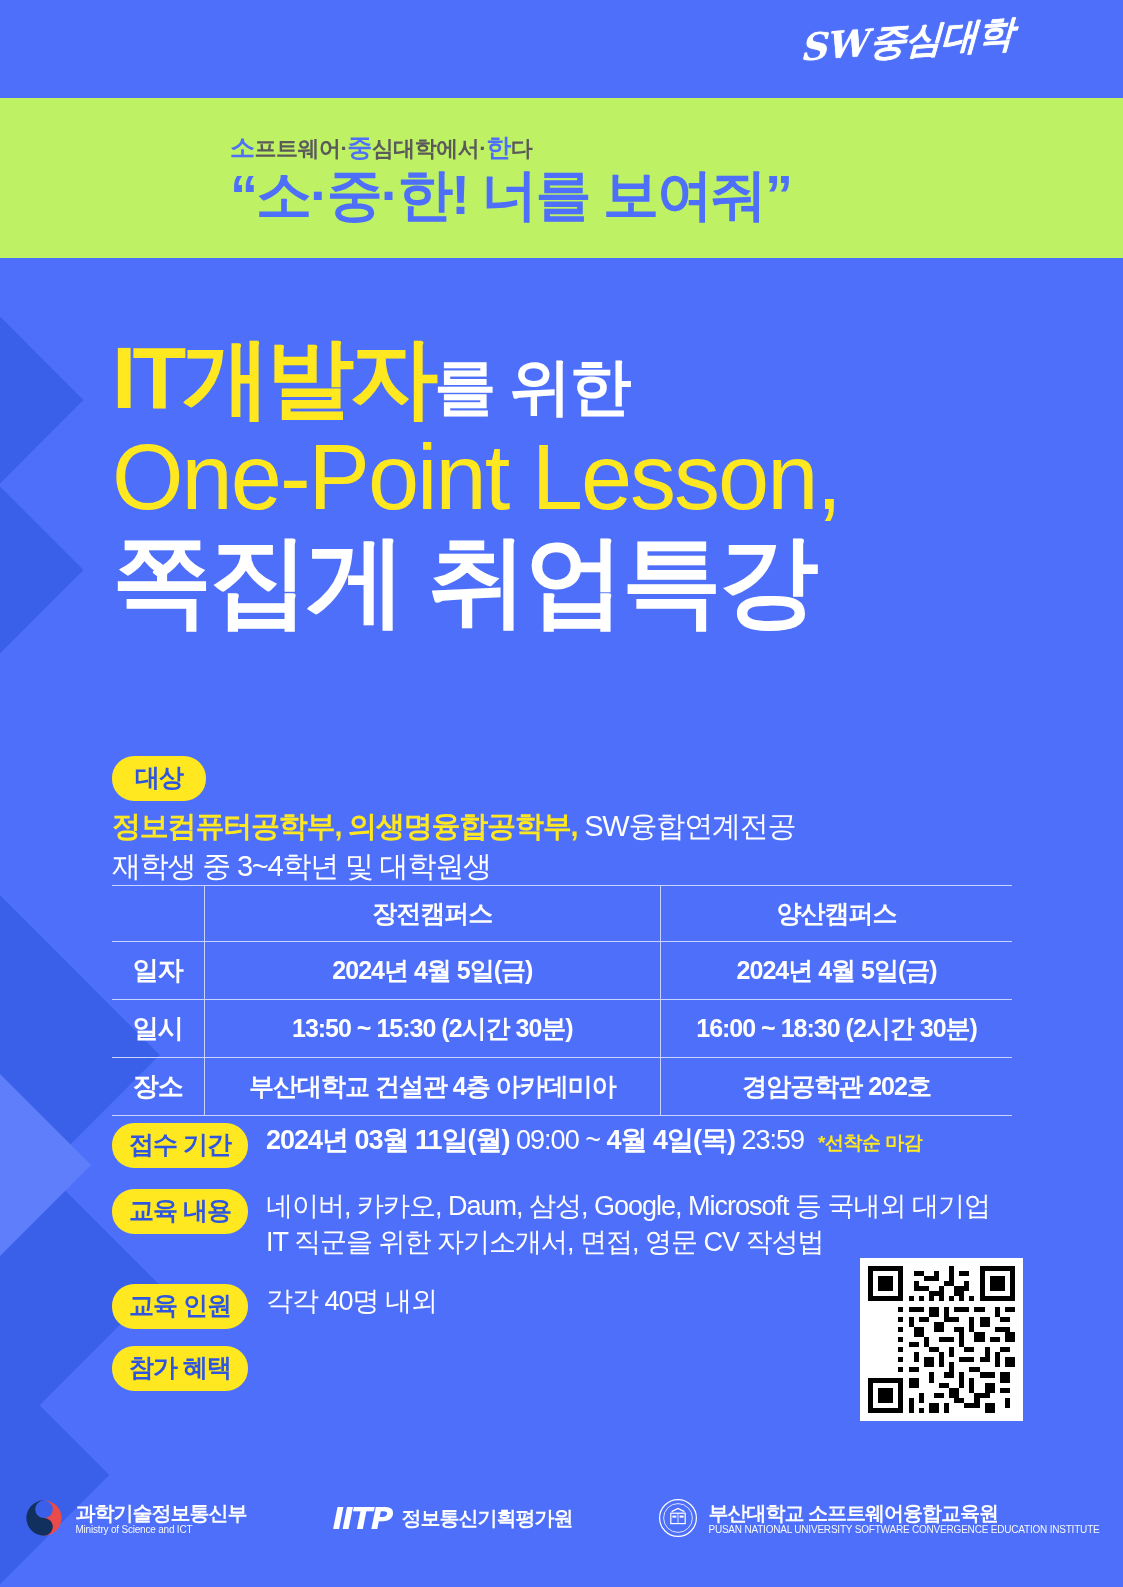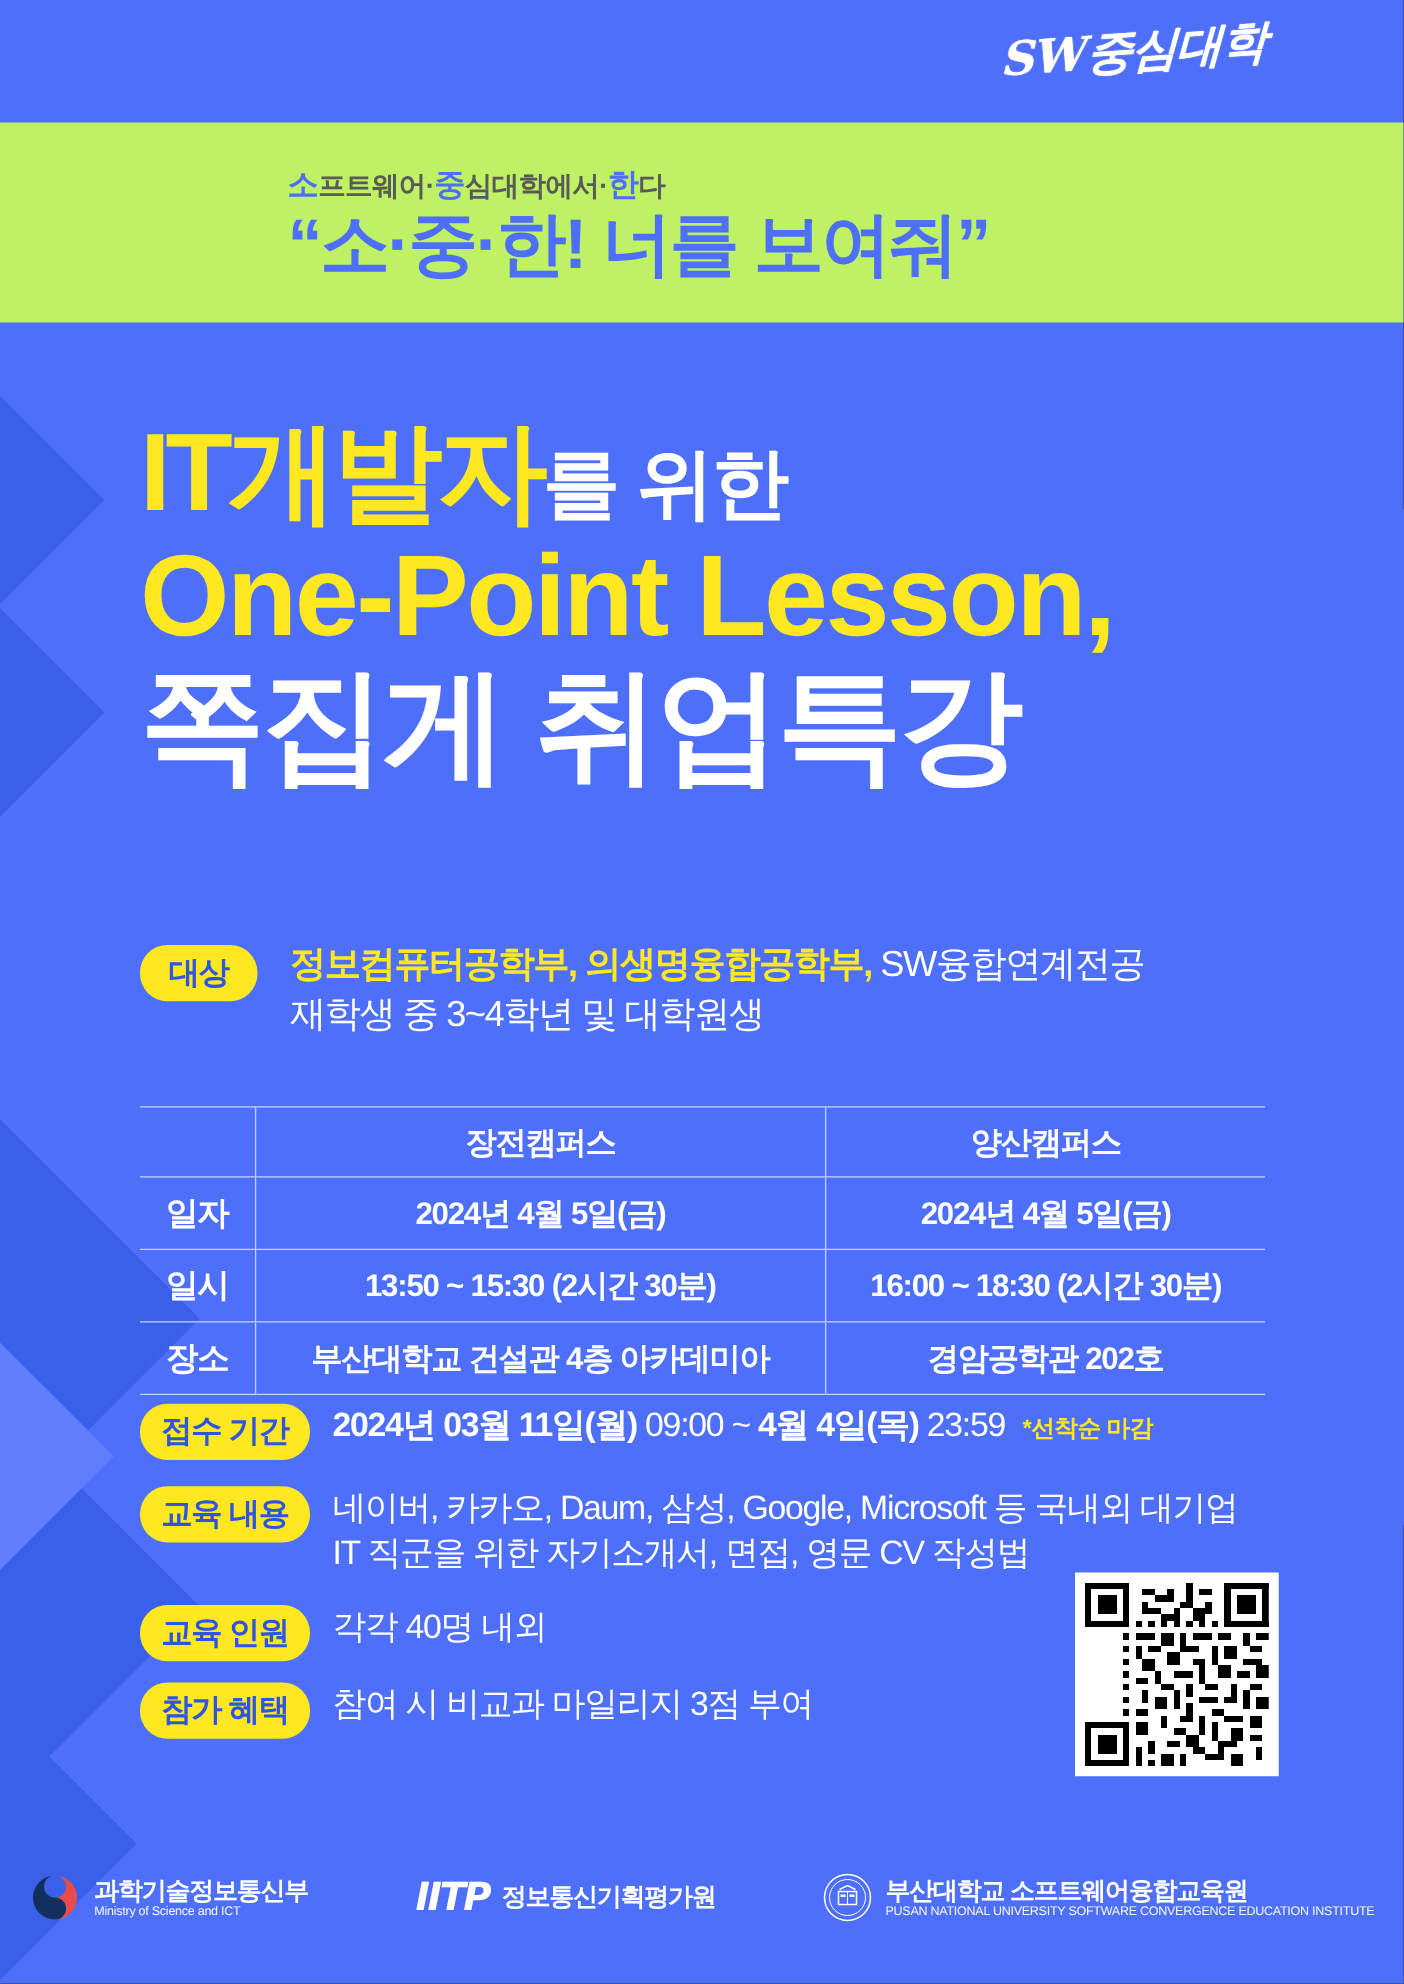--- a/index.html
+++ b/index.html
@@ -53,39 +53,39 @@
     font-size:56px; font-weight:bold; color:#4d6ffa;
     letter-spacing:-2px; white-space:nowrap; line-height:1.05;
   }
 
   
   .title-wrap{ position:absolute; left:112px; top:333px; z-index:5; }
   .tl{ line-height:1.02; letter-spacing:-4px; white-space:nowrap; }
   .tl1{ font-size:88px; font-weight:bold; }
   .tl1 .y{ color:#ffe81f; }
   .tl1 .w{ color:#ffffff; font-size:62px; letter-spacing:-2px;text-align:center; }
-  .tl2{ font-size:92px; font-weight:bold; color:#ffe81f; letter-spacing:-2px; margin-top:8px;}
+  .tl2{ font-size:92px; font-weight:normal; color:#ffe81f; letter-spacing:-2px; margin-top:8px;}
   .tl3{ font-size:100px; font-weight:bold; color:#ffffff; letter-spacing:-3px; margin-top:4px;}
 
   
   .badge{
     display:inline-block;
     background:#ffe81f; color:#2d55e0;
     font-weight:bold; font-size:25px;
     border-radius:22px;
     padding:5px 17px 7px;
     letter-spacing:-1px;
     white-space:nowrap;
     text-align:center;
   }
 
   
   .target{
     position:absolute; left:112px; top:752px; z-index:5;
-    display:flex; align-items:flex-start; gap:26px;
+    display:flex; align-items:flex-start; gap:5px;flex-direction:column;
   }
   .target .badge{ margin-top:4px; min-width:94px; }
   .target .lines{ color:#fff; font-size:29px; letter-spacing:-1.2px; line-height:1.38; }
   .target .hi{ color:#ffe81f; font-weight:bold; }
 
   
   .tbl{
     position:absolute; left:112px; top:885px; width:900px; z-index:5;
     border-collapse:collapse; color:#fff;
   }
@@ -221,21 +221,20 @@
       </div>
     </div>
 
     <div class="row" id="row-capacity">
       <span class="badge">교육 인원</span>
       <div class="val">각각 40명 내외</div>
     </div>
 
     <div class="row" id="row-benefit">
       <span class="badge">참가 혜택</span>
-      <div class="val">참여 시 비교과 마일리지 3점 부여</div>
     </div>
 
   </div>
 
   <div class="qr">
     <svg viewBox="0 0 29 29" shape-rendering="crispEdges">
       <rect width="29" height="29" fill="#ffffff"></rect>
       <g fill="#000000">
 
         <rect x="0" y="0" width="7" height="1"></rect>

